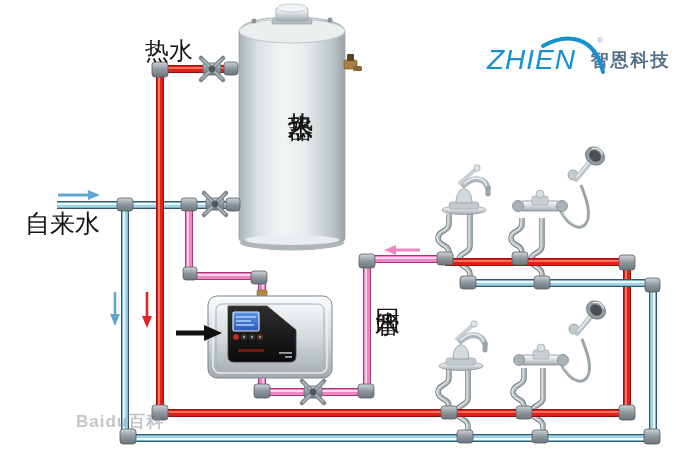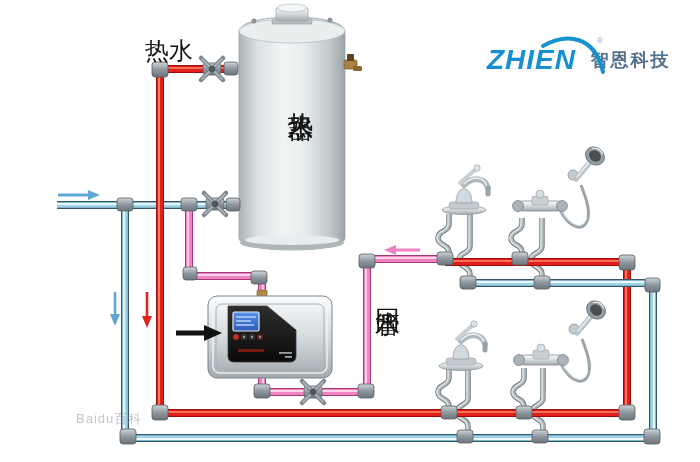--- a/index.html
+++ b/index.html
@@ -7,27 +7,27 @@
           font-family:"Liberation Sans","DejaVu Sans",sans-serif;}
   .canvas svg{position:absolute;left:0;top:0;}
   .lbl{position:absolute;color:#131313;z-index:5;white-space:nowrap;line-height:1.12;}
   .lbl.vert{writing-mode:vertical-rl;text-orientation:upright;letter-spacing:2px;}
   .hot-water{left:145px;top:38px;font-size:24px;}
   .tap-water{left:25px;top:209px;font-size:25px;}
   .ret-dev{left:94px;top:317px;font-size:26px;}
   .ret-pipe{left:374px;top:289px;font-size:25px;}
   .heater-lbl{left:286px;top:92px;font-size:26px;font-weight:500;}
   .logo{position:absolute;left:487px;top:44px;z-index:6;}
-  .logo .brand{font-size:28px;font-weight:bold;font-style:italic;color:#1590d0;
+  .logo .brand{font-size:28px;font-weight:normal;font-style:italic;color:#1590d0;
                letter-spacing:1px;font-family:"Liberation Sans",sans-serif;}
   .logo .reg{position:absolute;left:110px;top:-8px;font-size:8px;color:#8fa6b8;font-style:normal;}
   .logo .company{font-size:18px;font-weight:bold;color:#54718c;margin-left:10px;
                  vertical-align:3px;letter-spacing:2px;}
   .logo .swoosh{position:absolute;left:52px;top:-12px;}
-  .watermark{position:absolute;left:76px;top:410px;font-size:13px;font-weight:normal;
+  .watermark{position:absolute;left:76px;top:410px;font-size:17px;font-weight:bold;
              color:rgba(135,142,148,0.5);z-index:4;letter-spacing:1px;}
   .fit{fill:url(#fitGrad);stroke:#565e63;stroke-width:0.8;}
   .p-red-b{stroke:#9a0d0b;stroke-width:8;fill:none;}
   .p-red-m{stroke:#e0201a;stroke-width:6;fill:none;}
   .p-red-h{stroke:#ff8a72;stroke-width:1.7;fill:none;}
   .p-blu-b{stroke:#32566a;stroke-width:8;fill:none;}
   .p-blu-m{stroke:#9ed3e8;stroke-width:5.6;fill:none;}
   .p-blu-h{stroke:#ebf8fd;stroke-width:1.8;fill:none;}
   .p-pnk-b{stroke:#a23a78;stroke-width:8;fill:none;}
   .p-pnk-m{stroke:#ee85c2;stroke-width:6;fill:none;}
@@ -291,20 +291,21 @@
     <line x1="420" y1="250" x2="396" y2="250" stroke="#ee85c2" stroke-width="3"></line>
     <polygon points="396,245 396,255 384,250" fill="#ee85c2"></polygon>
   </g>
   <g>
     <line x1="176" y1="333" x2="204" y2="333" stroke="#111" stroke-width="5"></line>
     <polygon points="204,325 204,341 222,333" fill="#111"></polygon>
   </g>
 </svg>
 
 <div class="lbl hot-water">热水</div>
+<div class="lbl tap-water">自来水</div>
 <div class="lbl vert ret-pipe">回水管</div>
 <div class="lbl vert heater-lbl">热水器</div>
 
 <div class="logo">
   <span class="brand">ZHIEN</span><span class="reg">®</span>
   <svg class="swoosh" width="72" height="44">
     <path d="M4,14 C28,0 56,4 64,40" stroke="#1590d0" stroke-width="4" fill="none" stroke-linecap="round"></path>
   </svg>
   <span class="company">智恩科技</span>
 </div>

